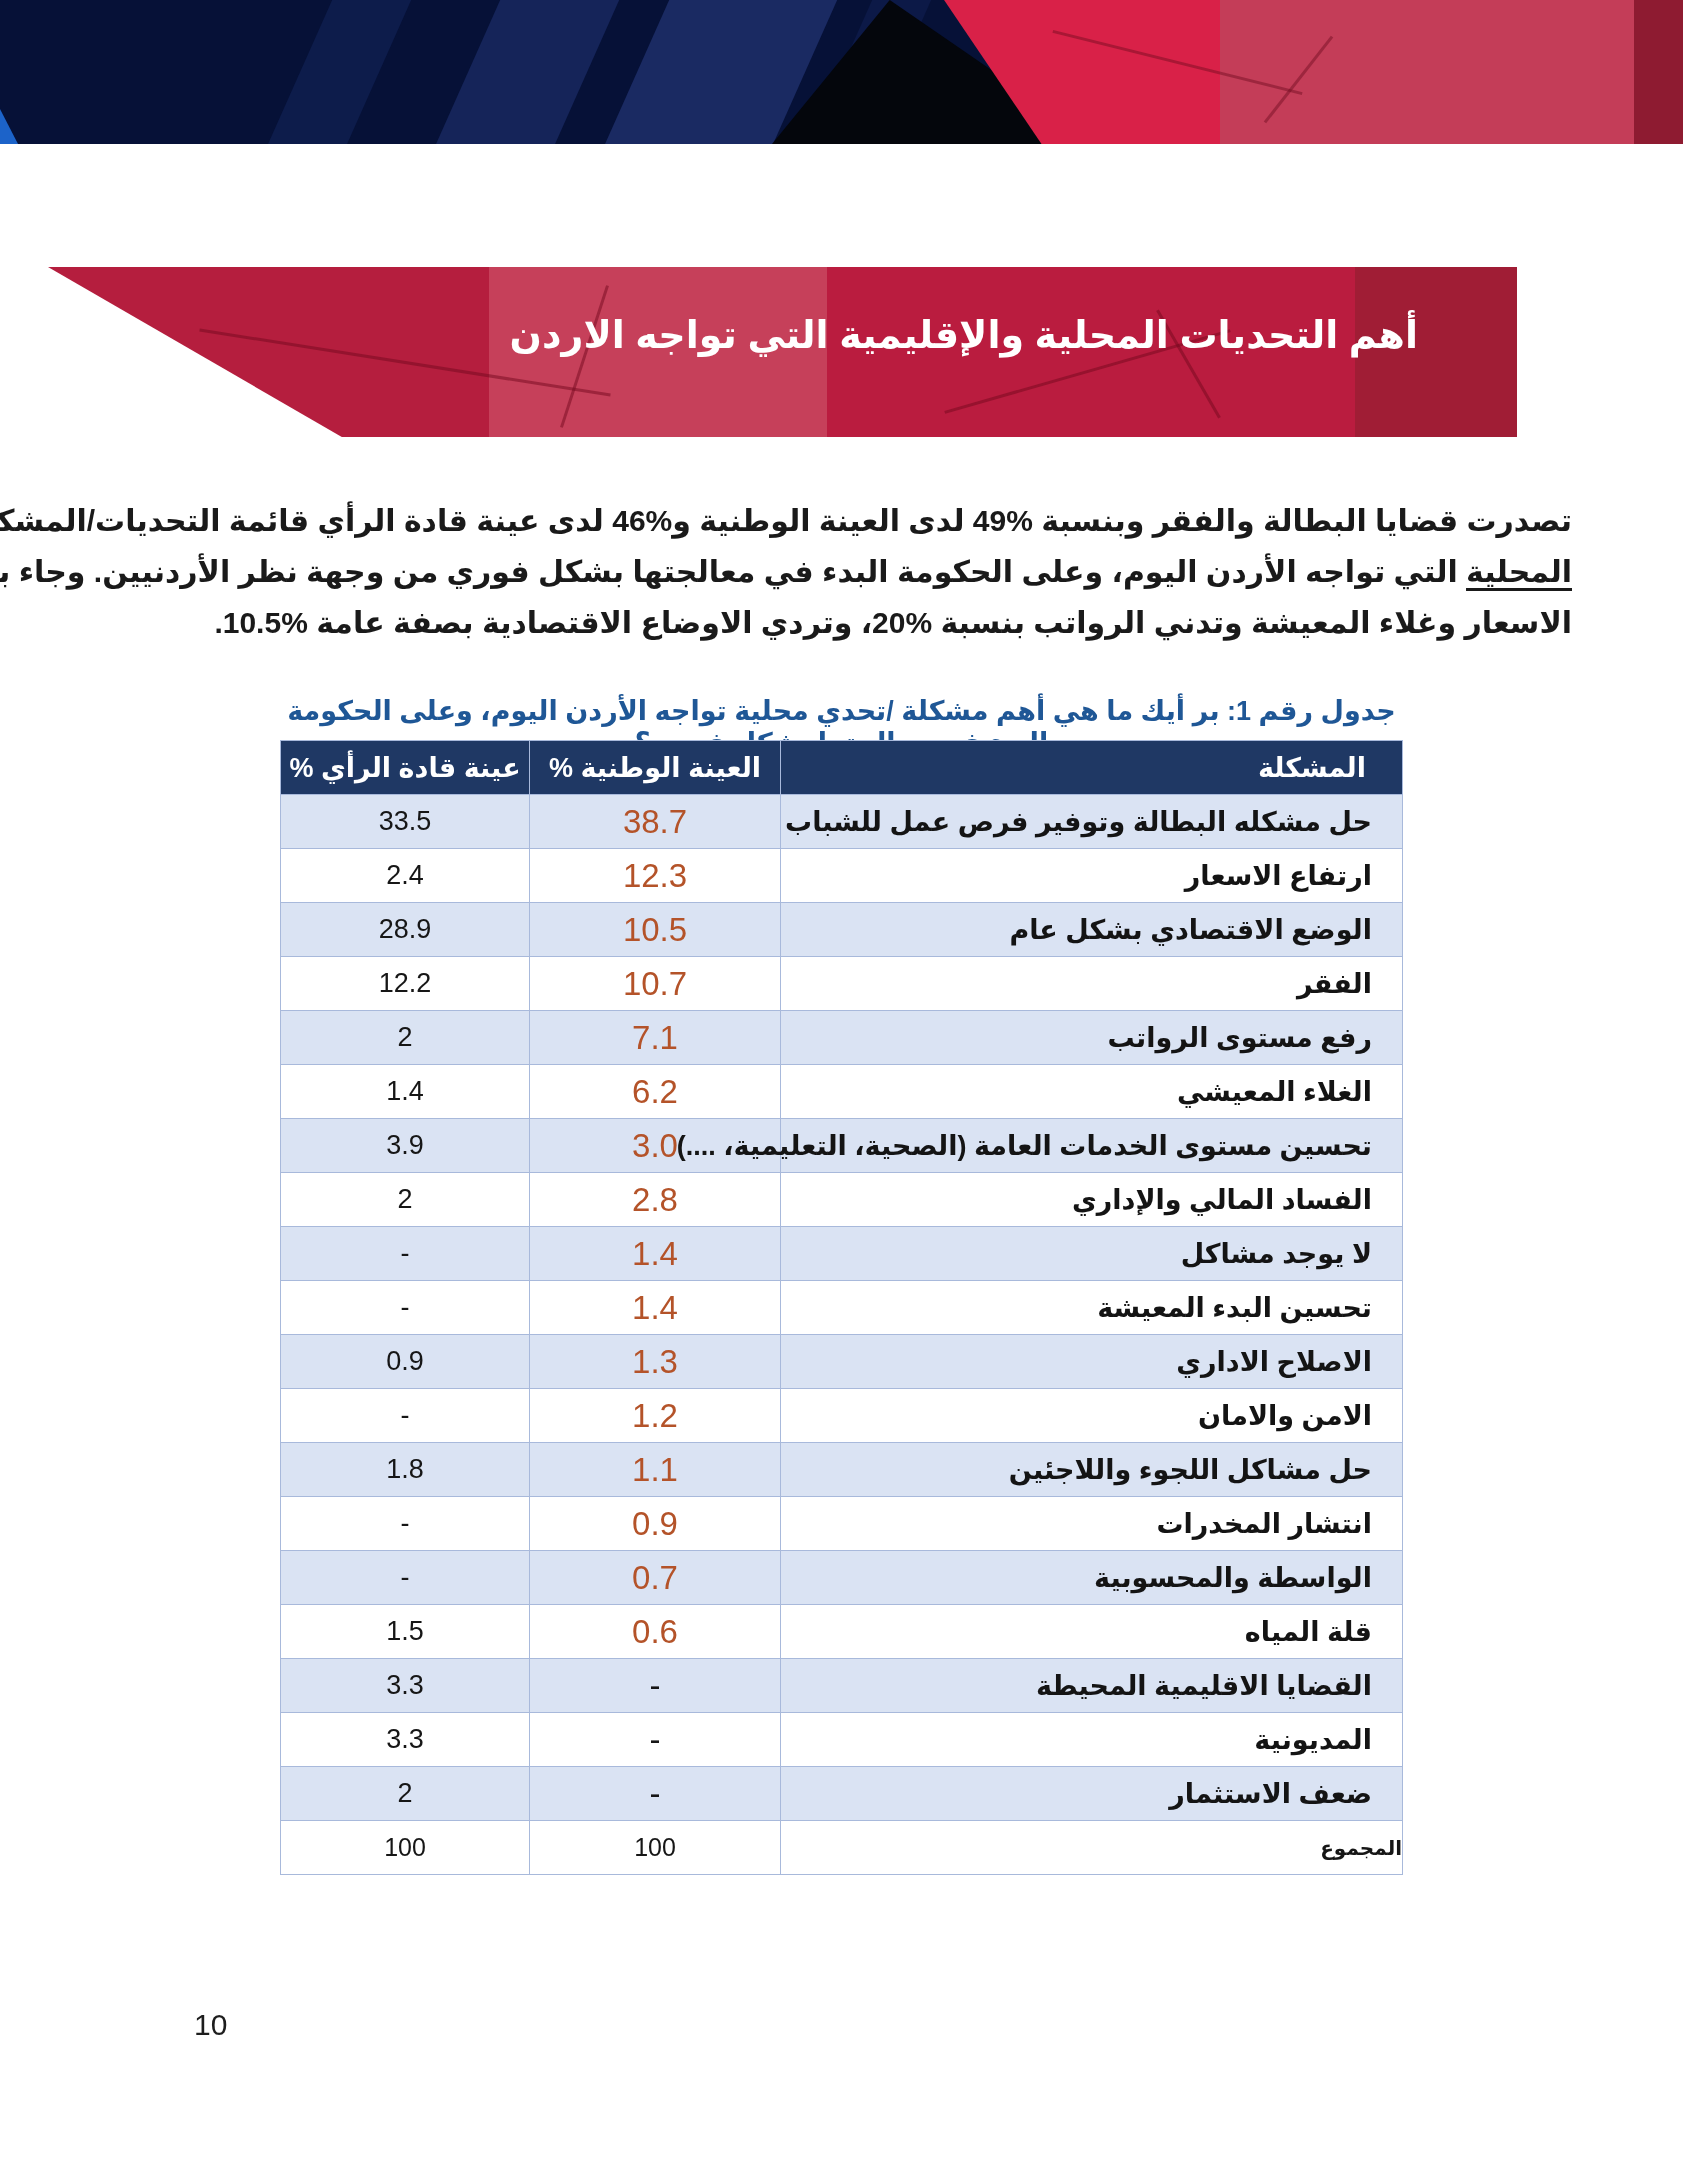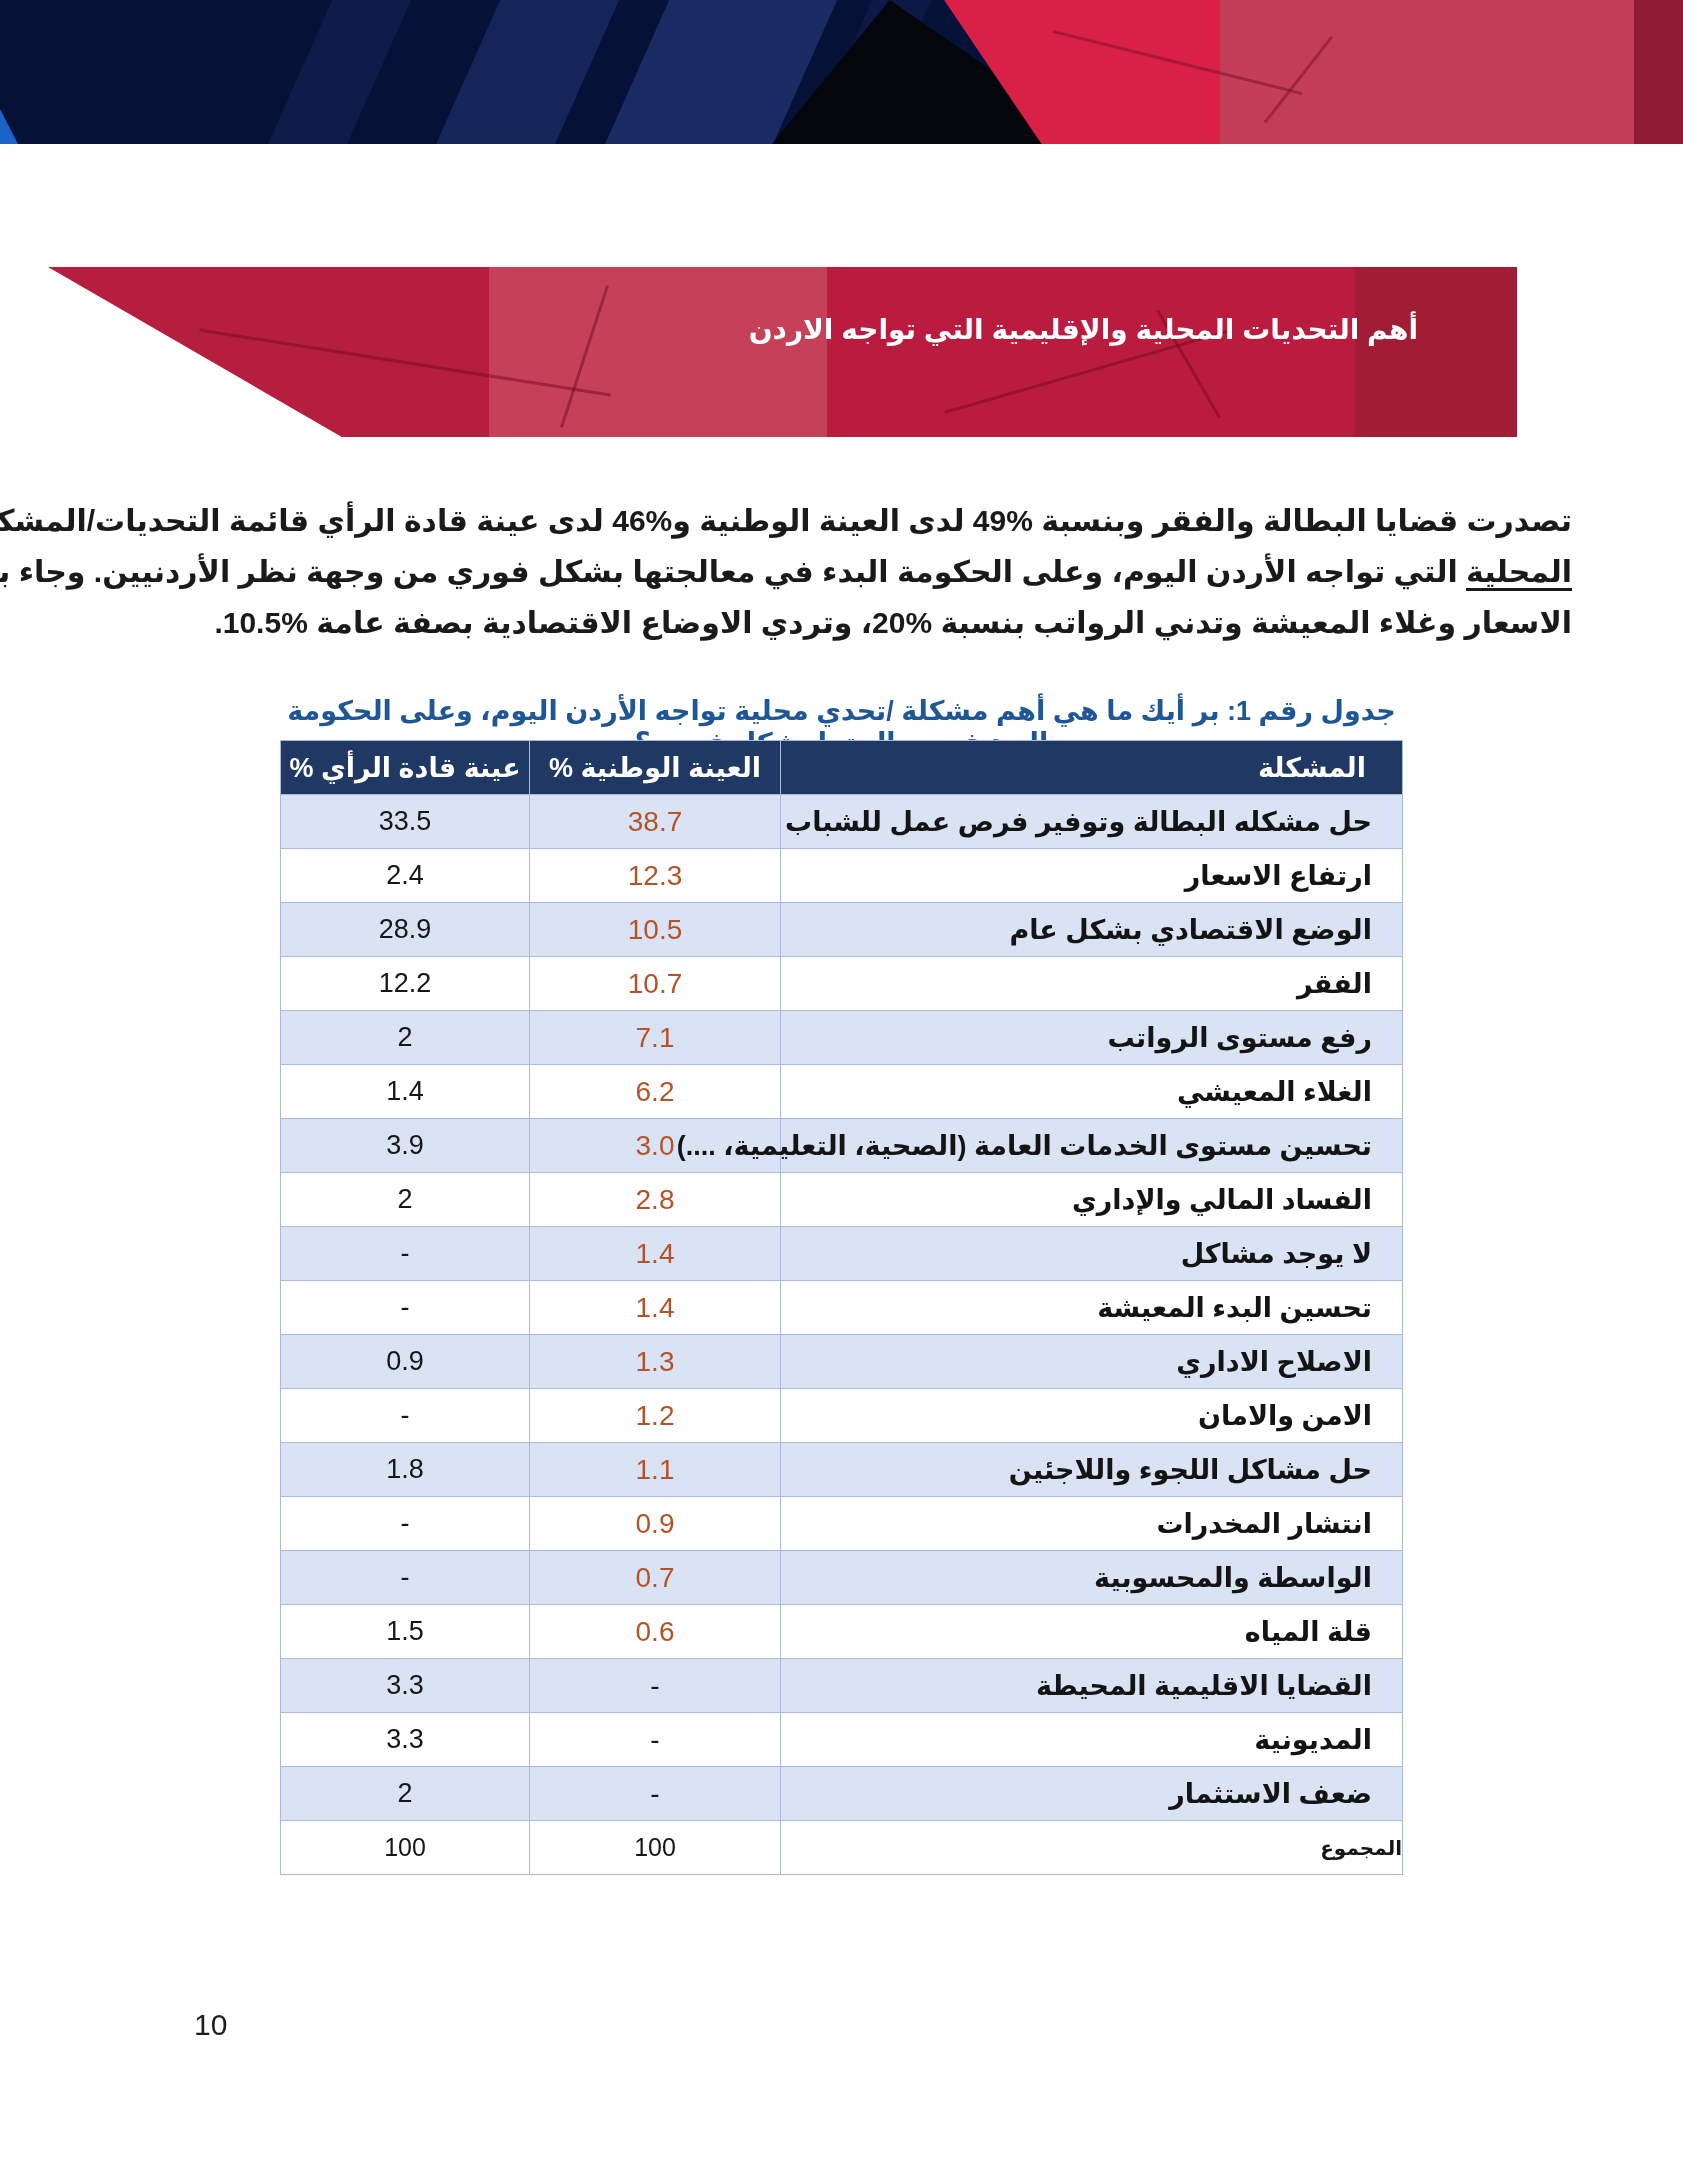--- a/index.html
+++ b/index.html
@@ -38,21 +38,21 @@
       var(--banner_red_2,#c6405a) 30%,var(--banner_red_2,#c6405a) 53%,
       var(--banner_red_3,#ba1c3f) 53%,var(--banner_red_3,#ba1c3f) 89%,
       var(--banner_red_4,#a01d35) 89%);
     overflow:hidden;}
   .title-banner .crack{background:rgba(115,8,30,.5);}
   .title-banner .t1{left:149px;top:94px;width:416px;height:3px;transform:rotate(9deg);}
   .title-banner .t2{left:535px;top:15px;width:3px;height:149px;transform:rotate(18deg);}
   .title-banner .t3{left:891px;top:103px;width:297px;height:3px;transform:rotate(-16deg);}
   .title-banner .t4{left:1139px;top:35px;width:3px;height:124px;transform:rotate(-30deg);}
   .banner-title{position:absolute;right:99px;top:46px;direction:rtl;color:#ffffff;
-    font-size:28px;font-weight:bold;white-space:nowrap;}
+    font-size:38px;font-weight:bold;white-space:nowrap;}
 
   
   .intro{position:absolute;left:111px;top:495px;width:1461px;direction:rtl;
     font-size:30px;font-weight:bold;color:#1a1a1a;}
   .intro-line{line-height:51px;text-align:justify;text-align-last:justify;white-space:nowrap;}
   .intro-line.last{text-align:right;text-align-last:auto;}
   .u{text-decoration:underline;text-underline-offset:6px;}
 
   
   .table-caption{position:absolute;left:280px;top:695px;width:1123px;direction:rtl;
@@ -64,21 +64,21 @@
   .data-table col.c-problem{width:622px;}
   .data-table col.c-national{width:251px;}
   .data-table col.c-leaders{width:249px;}
   .data-table th,.data-table td{border:1px solid var(--table_border,#a8b9db);
     height:53px;padding:0;vertical-align:middle;}
   .data-table th{background:var(--header_bg,#1f3864);color:#ffffff;font-size:27px;
     font-weight:bold;text-align:center;}
   .data-table th.problem{text-align:right;padding-right:36px;}
   .data-table td.problem{text-align:right;padding-right:30px;font-weight:bold;
     font-size:27px;color:var(--label_text,#141414);white-space:nowrap;}
-  .data-table td.national{text-align:center;font-size:28px;
+  .data-table td.national{text-align:center;font-size:33px;
     color:var(--national_value,#b45329);}
   .data-table td.leaders{text-align:center;font-size:27px;color:#161616;}
   .data-table td.dash{color:#161616;}
   .data-table tr.shaded{background:var(--row_shade,#dae3f3);}
   .data-table tr.total{background:#ffffff;}
   .data-table tr.total td{font-size:25px;color:#161616;}
   .data-table tr.total td.problem{text-align:right;padding-right:0;font-size:20px;}
 
   
   .page-number{position:absolute;left:194px;top:2008px;font-size:30px;color:#1d1d1d;}

